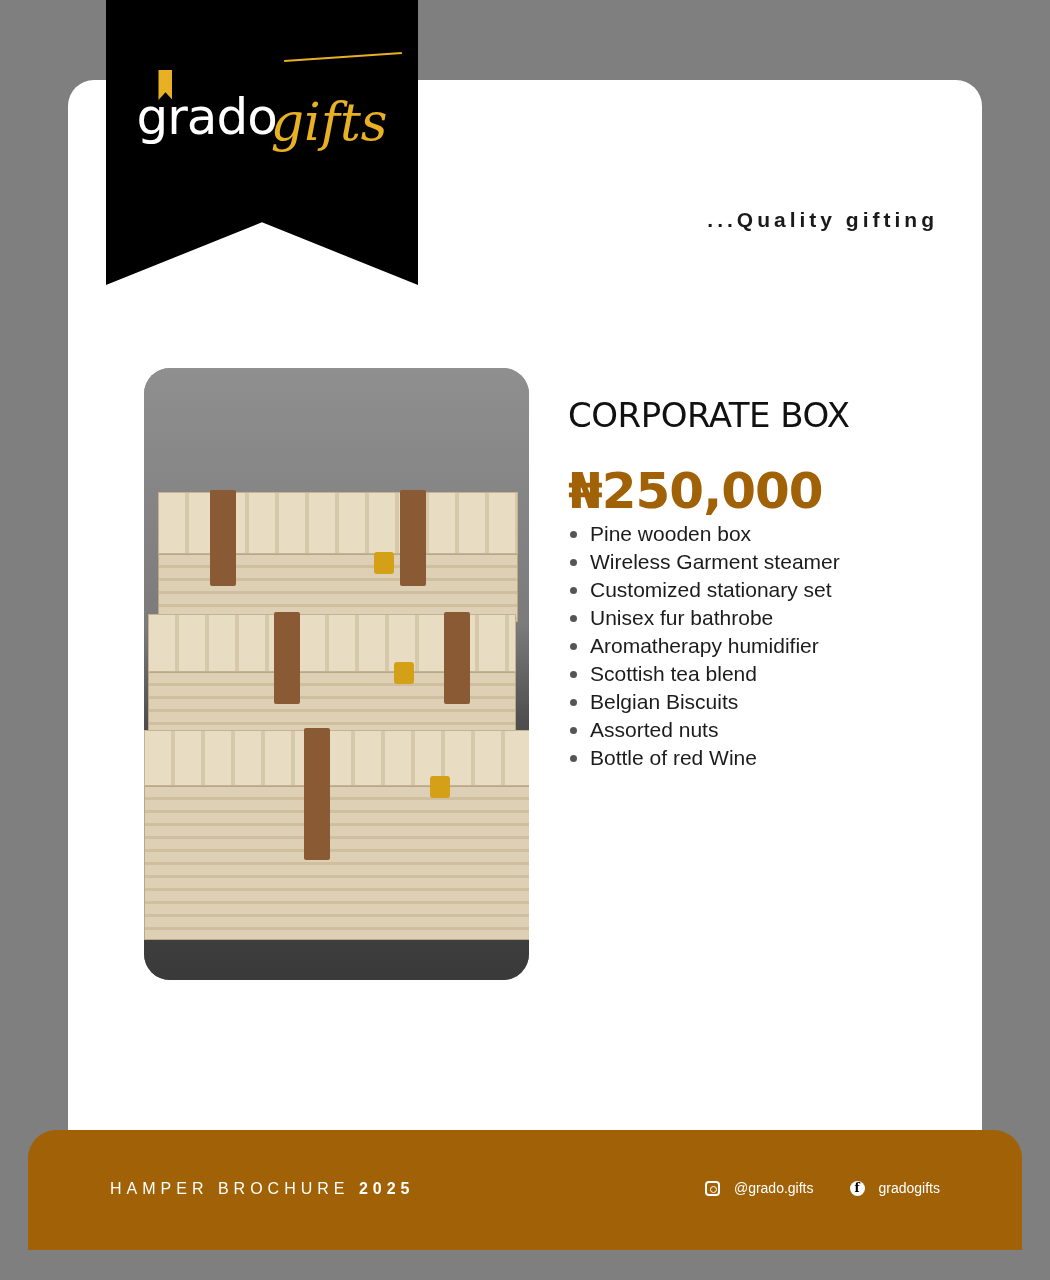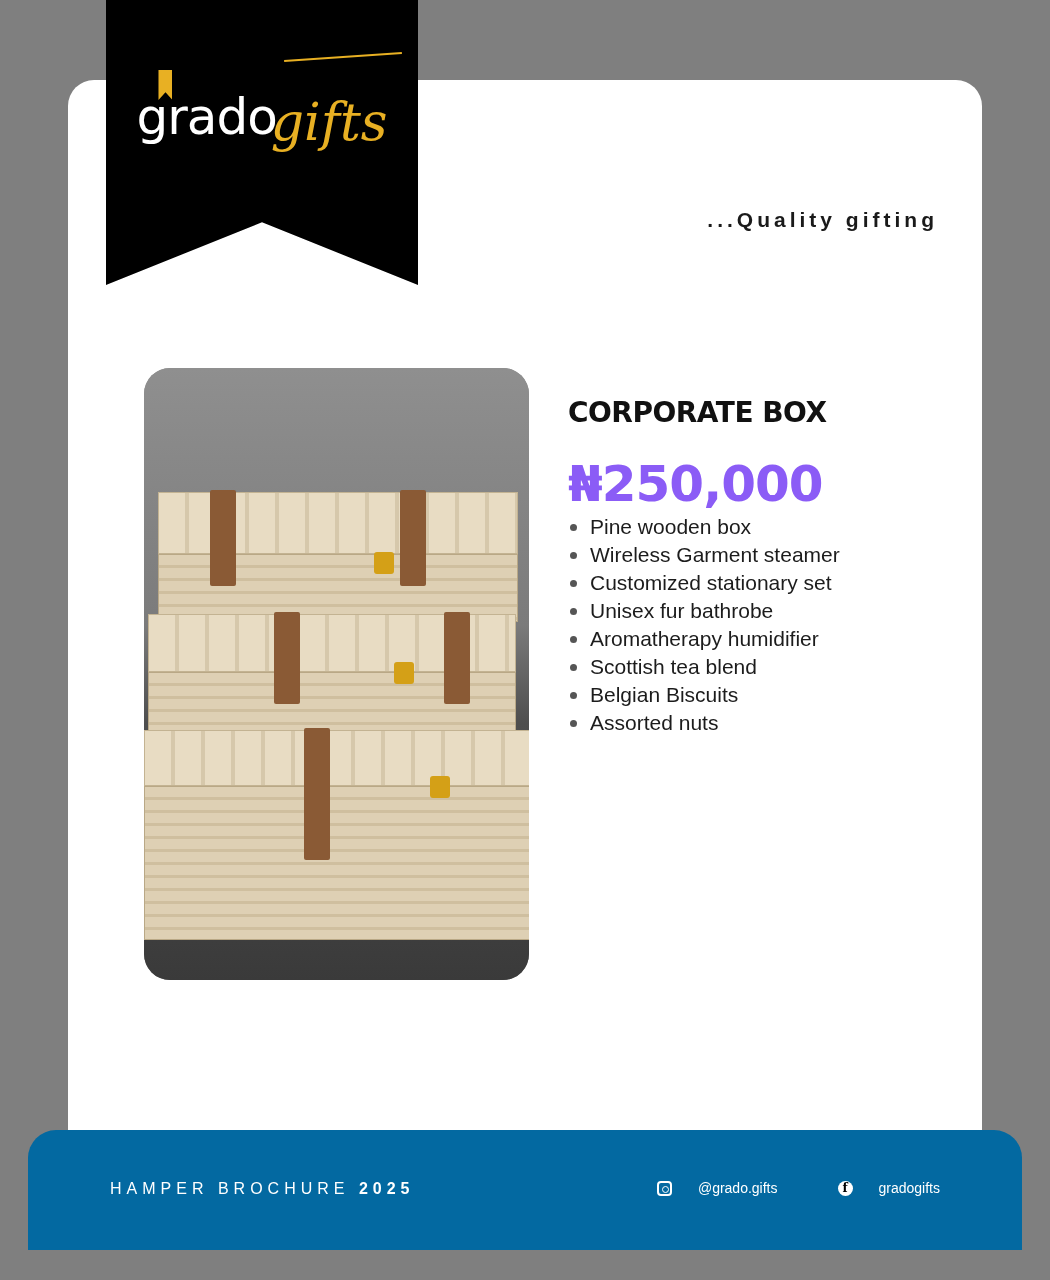--- a/index.html
+++ b/index.html
@@ -161,34 +161,34 @@
 
   
   .content {
     position: absolute;
     left: 500px;
     top: 318px;
     width: 420px;
   }
   .product-title {
     font-family: "DejaVu Sans", sans-serif;
-    font-weight: bold;
-    font-size: 28px;
+    font-weight: normal;
+    font-size: 34px;
     line-height: 1.05;
     letter-spacing: -0.5px;
     color: #111111;
     text-transform: uppercase;
   }
   .price {
     margin-top: 28px;
     font-family: "DejaVu Sans", sans-serif;
     font-weight: bold;
     font-size: 50px;
     letter-spacing: -1px;
-    color: #8b5cf6;
+    color: #a16207;
   }
   .features {
     list-style: none;
   }
   .features li {
     position: relative;
     padding-left: 22px;
     font-size: 21px;
     line-height: 28px;
     color: #1c1c1c;
@@ -205,40 +205,40 @@
     border-radius: 50%;
   }
 
   
   .footer {
     position: absolute;
     left: 28px;
     top: 1130px;
     width: 994px;
     height: 120px;
-    background: #0369a1;
+    background: #a16207;
     border-radius: 28px 28px 0 0;
     color: #ffffff;
   }
   .footer-left {
     position: absolute;
     left: 82px;
     top: 50px;
     font-size: 16px;
     letter-spacing: 5px;
     font-family: "Liberation Sans", sans-serif;
   }
   .footer-left .year { font-weight: bold; }
   .footer-right {
     position: absolute;
     right: 82px;
     top: 50px;
     display: flex;
     align-items: center;
-    gap: 26px;
+    gap: 14px;
     font-size: 14px;
   }
   .ig-icon {
     display: inline-block;
     width: 15px;
     height: 15px;
     border: 2px solid #ffffff;
     border-radius: 4px;
     position: relative;
   }
@@ -304,20 +304,21 @@
       <div class="price">₦250,000</div>
       <ul class="features">
         <li>Pine wooden box</li>
         <li>Wireless Garment steamer</li>
         <li>Customized stationary set</li>
         <li>Unisex fur bathrobe</li>
         <li>Aromatherapy humidifier</li>
         <li>Scottish tea blend</li>
         <li>Belgian Biscuits</li>
         <li>Assorted nuts</li>
+        <li>Bottle of red Wine</li>
       </ul>
     </div>
 
     <div class="tagline">...Quality gifting</div>
   </div>
 
   <div class="ribbon">
     <div class="logo-wrap">
       <span class="logo-line">
         <span class="logo-flag"></span>

